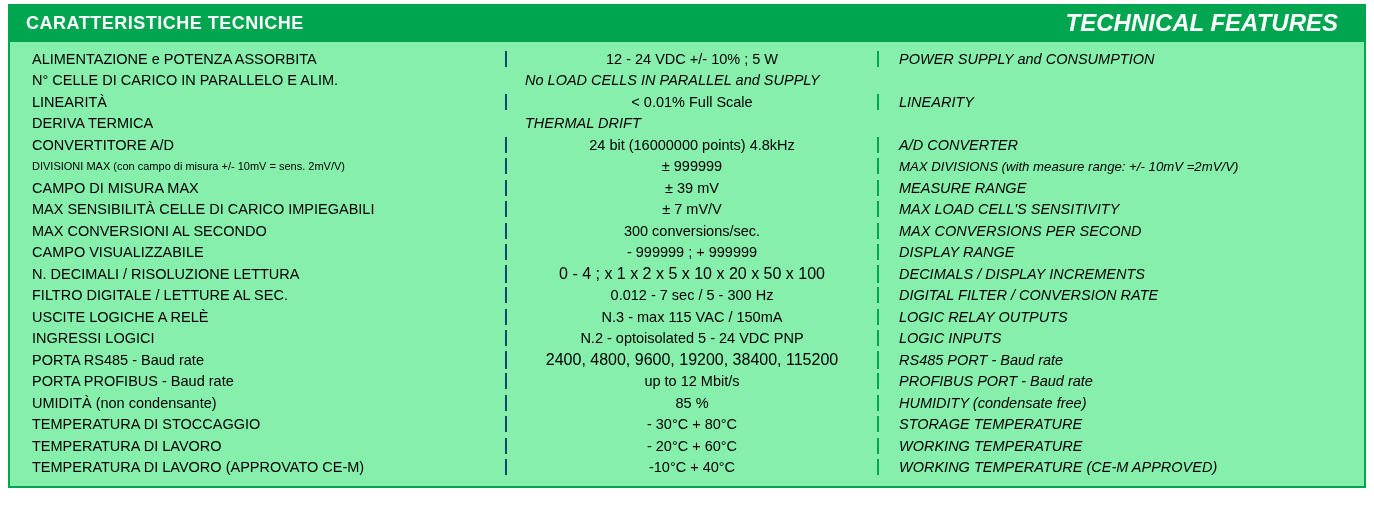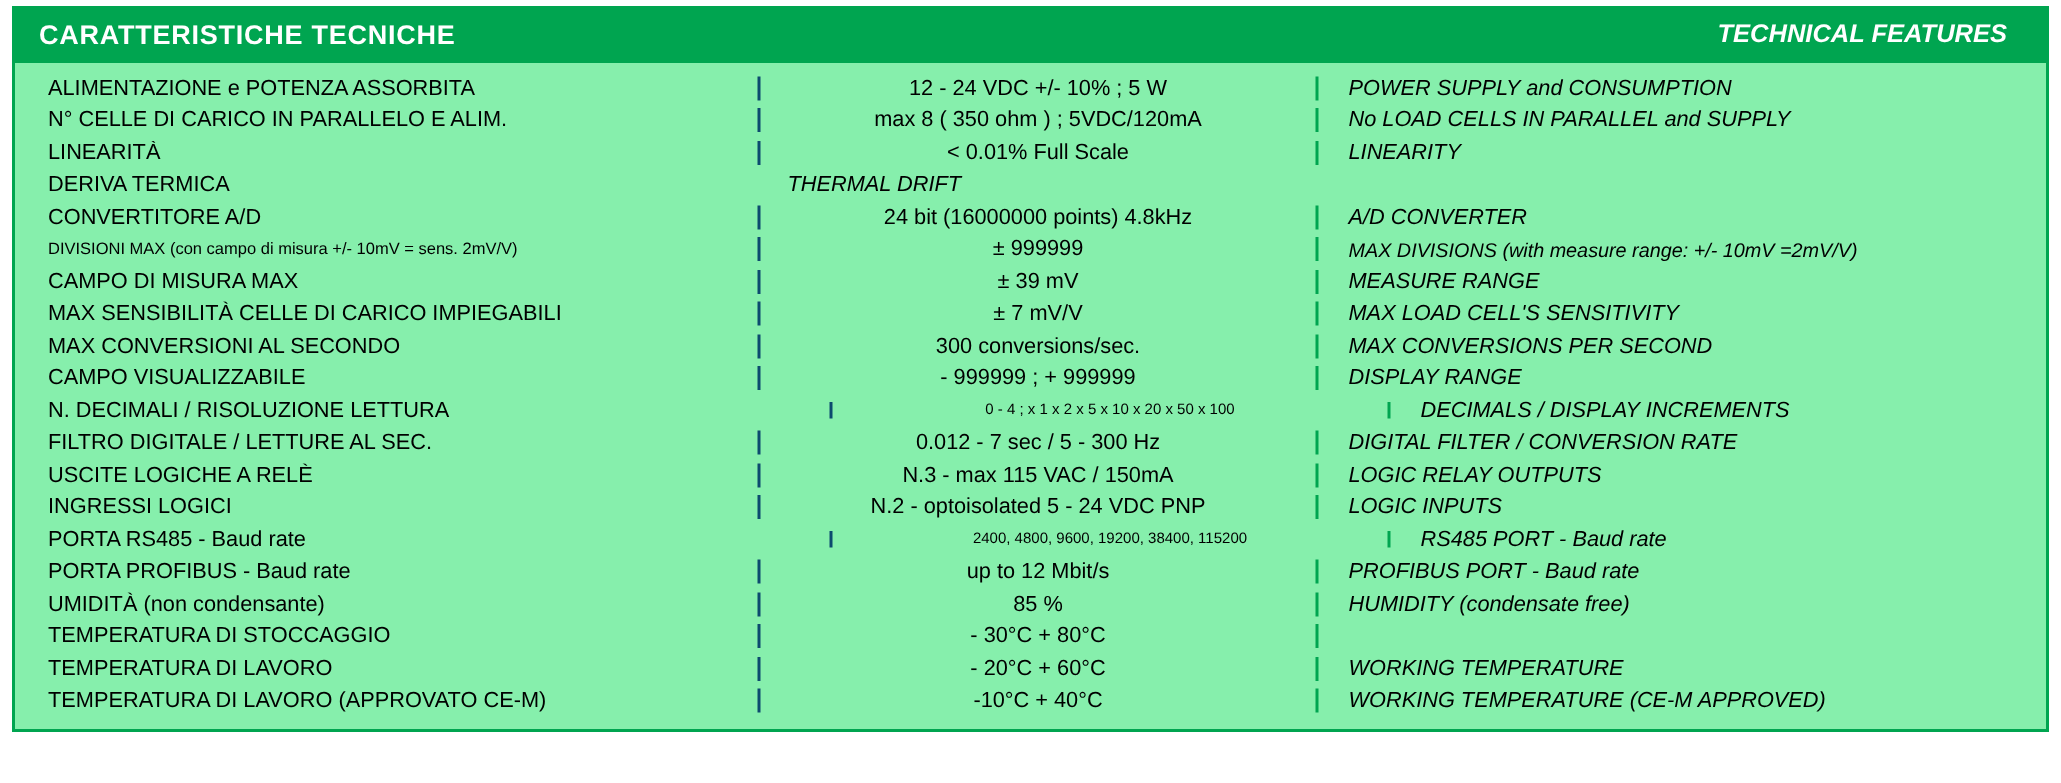--- a/index.html
+++ b/index.html
@@ -38,21 +38,21 @@
     padding-left: 16px;
     box-sizing: border-box;
     white-space: nowrap;
   }
   .header .mid-spacer {
     flex: 0 0 370px;
   }
   .header .right-title {
     flex: 1 1 auto;
     color: #ffffff;
-    font-size: 17px;
+    font-size: 24px;
     font-weight: bold;
     font-style: italic;
     text-align: right;
     padding-right: 26px;
     box-sizing: border-box;
     white-space: nowrap;
   }
   
   .body-box {
     border: 2px solid #00a550;
@@ -89,22 +89,21 @@
   }
   .c-en {
     flex: 1 1 auto;
     padding-left: 20px;
     font-style: italic;
   }
   .small-it {
     font-size: 11px;
   }
   .small-val {
-    font-size: 10px;
-    margin-left: 48px;
+    font-size: 16px;
   }
   .small-en {
     font-size: 13.2px;
   }
 </style>
 </head>
 <body>
 
 <div class="spec-table">
 
@@ -118,21 +117,20 @@
     <div class="rows">
 
       <div class="row">
         <div class="cell c-it">ALIMENTAZIONE e POTENZA ASSORBITA</div>
         <div class="cell c-val">12 - 24 VDC +/- 10% ;  5 W</div>
         <div class="cell c-en">POWER SUPPLY and CONSUMPTION</div>
       </div>
 
       <div class="row">
         <div class="cell c-it">N° CELLE DI CARICO IN PARALLELO E ALIM.</div>
-        <div class="cell c-val">max 8 ( 350 ohm ) ; 5VDC/120mA</div>
         <div class="cell c-en">No LOAD CELLS IN PARALLEL and SUPPLY</div>
       </div>
 
       <div class="row">
         <div class="cell c-it">LINEARITÀ</div>
         <div class="cell c-val">&lt; 0.01% Full Scale</div>
         <div class="cell c-en">LINEARITY</div>
       </div>
 
       <div class="row">
@@ -214,20 +212,21 @@
 
       <div class="row">
         <div class="cell c-it">UMIDITÀ (non condensante)</div>
         <div class="cell c-val">85 %</div>
         <div class="cell c-en">HUMIDITY (condensate free)</div>
       </div>
 
       <div class="row">
         <div class="cell c-it">TEMPERATURA DI STOCCAGGIO</div>
         <div class="cell c-val">- 30°C + 80°C</div>
+        <div class="cell c-en">STORAGE TEMPERATURE</div>
       </div>
 
       <div class="row">
         <div class="cell c-it">TEMPERATURA DI LAVORO</div>
         <div class="cell c-val">- 20°C + 60°C</div>
         <div class="cell c-en">WORKING TEMPERATURE</div>
       </div>
 
       <div class="row">
         <div class="cell c-it">TEMPERATURA DI LAVORO (APPROVATO CE-M)</div>

